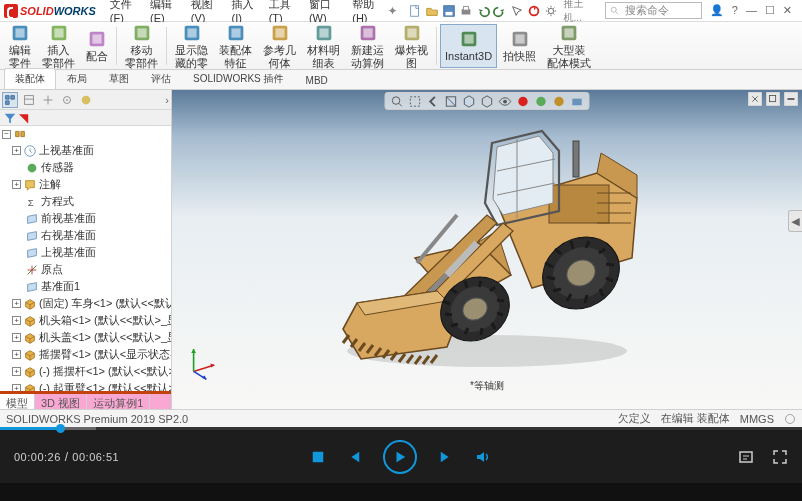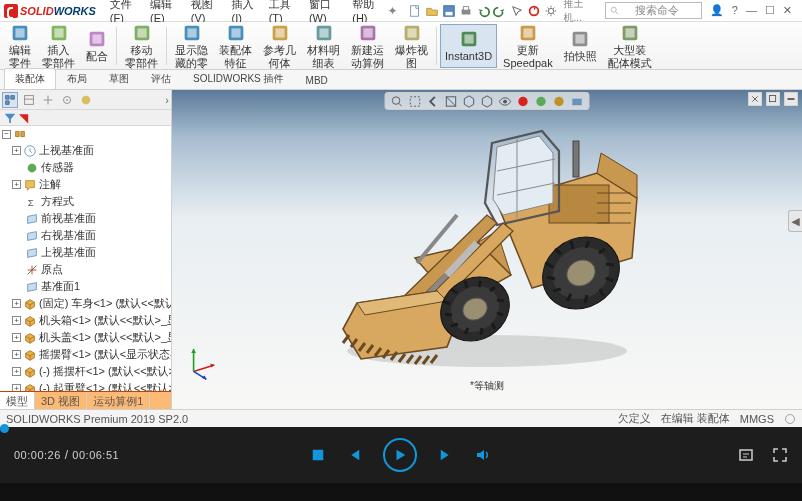--- a/index.html
+++ b/index.html
@@ -30,35 +30,35 @@
 .side-toolbar{height:20px;background:#f0f0f0;border-bottom:1px solid #d8d8d8;display:flex;align-items:center;padding:0 2px;gap:3px}
 .side-toolbar .sb{width:16px;height:16px;display:flex;align-items:center;justify-content:center;cursor:pointer}
 .side-toolbar .sb.active{background:#d8e4f0;border:1px solid #8aa8c8}
 .panel-strip{height:16px;background:#f0f0f0;border-bottom:1px solid #d8d8d8;display:flex;align-items:center;gap:2px;padding:0 3px}
 .panel-strip .pb{width:14px;height:14px}
 .tree{flex:1;overflow-y:auto;overflow-x:hidden;font-size:10px;color:#333}
 .tree-item{display:flex;align-items:center;padding:1px 2px;white-space:nowrap;gap:2px;cursor:pointer}
 .exp{width:9px;height:9px;border:1px solid #888;display:flex;align-items:center;justify-content:center;font-size:8px;line-height:1;color:#444;flex-shrink:0}
 .ind{display:inline-block;flex-shrink:0}
 .tico{width:14px;height:14px;flex-shrink:0;display:inline-flex;align-items:center;justify-content:center}
-.btm-tabs{height:18px;background:#fdba74;border-top:1px solid #c2410c;display:flex;font-size:10px}
+.btm-tabs{height:18px;background:#f9a8d4;border-top:3px solid #c2410c;display:flex;font-size:10px}
 .btab{padding:2px 6px;border-right:1px solid #d0d0d0;cursor:pointer;color:#555}
 .btab.active{background:#fff}
 .viewport{flex:1;position:relative;background:linear-gradient(#5b7a99 0%,#a8bdd0 15%,#e8eef2 40%,#f8f8f6 100%);overflow:hidden}
 .view-toolbar{position:absolute;top:2px;left:50%;transform:translateX(-50%);height:18px;display:flex;align-items:center;gap:3px;background:rgba(245,245,245,0.7);border:1px solid #ccc;border-radius:3px;padding:0 4px}
 .view-toolbar .vb{width:15px;height:15px;cursor:pointer}
 .vt-right{position:absolute;top:2px;right:4px;display:flex;gap:4px}
 .vt-right .vb{width:14px;height:14px;cursor:pointer}
 .collapse-handle{position:absolute;right:0;top:120px;width:14px;height:22px;background:#e8e8e8;border:1px solid #bbb;border-right:none;border-radius:3px 0 0 3px;display:flex;align-items:center;justify-content:center;cursor:pointer}
 .triad{position:absolute;left:12px;bottom:28px;width:40px;height:40px}
 .view-label{position:absolute;left:50%;bottom:16px;transform:translateX(-50%);font-size:10px;color:#333}
 .model-area{position:absolute;left:50%;top:48%;transform:translate(-50%,-50%);width:380px;height:280px}
 .status-bar{height:18px;background:#f4f4f4;border-top:1px solid #d0d0d0;display:flex;align-items:center;padding:0 6px;font-size:10px;color:#555;gap:10px}
 .status-bar .sr{margin-left:auto;display:flex;gap:10px;align-items:center}
-.player{height:56px;background:#1d1d1d;display:flex;flex-direction:row}
+.player{height:56px;background:#1d1d1d;display:flex;flex-direction:column}
 .progress{height:3px;background:#333;position:relative}
 .progress .buf{position:absolute;left:0;top:0;height:100%;width:12%;background:#666}
 .progress .play{position:absolute;left:0;top:0;height:100%;width:7%;background:#1296db}
 .progress .thumb{position:absolute;left:7%;top:-3px;width:9px;height:9px;background:#1296db;border-radius:50%}
 .controls{flex:1;display:flex;align-items:center;padding:0 14px;gap:18px;color:#d0d0d0;font-size:11px}
 .controls .time{font-size:12px;letter-spacing:0.5px}
 .controls .mid{position:absolute;left:50%;transform:translateX(-50%);display:flex;align-items:center;gap:22px}
 .pbtn{cursor:pointer;display:flex;align-items:center;justify-content:center}
 .play-circle{width:34px;height:34px;border:2px solid #1296db;border-radius:50%;display:flex;align-items:center;justify-content:center}
 .controls .right{margin-left:auto;display:flex;gap:18px;align-items:center}
@@ -119,21 +119,21 @@
           <circle cx="8" cy="8" r="3" fill="none" stroke="#666"></circle>
           <path d="M8 2v2M8 12v2M2 8h2M12 8h2M4 4l1.5 1.5M10.5 10.5L12 12M4 12l1.5-1.5M10.5 5.5L12 4" stroke="#666"></path>
         </svg>
     </div>
     <span style="color:#888;margin-left:4px;font-size:10px">推土机...</span>
     <div class="search-box">
       <svg width="10" height="10" viewBox="0 0 16 16">
           <circle cx="6" cy="6" r="4" fill="none" stroke="#999"></circle>
           <path d="M9 9l4 4" stroke="#999"></path>
         </svg>
-      <span style="margin-left:15px">搜索命令</span>
+      <span style="margin-left:5px">搜索命令</span>
     </div>
     <div class="win-ctrl">
       <span>👤</span>
       <span>?</span>
       <span>—</span>
       <span>☐</span>
       <span>✕</span>
     </div>
   </div>
 
@@ -232,29 +232,20 @@
       </div>
       <div class="sep"></div>
       <div class="rbtn selected">
         <div class="ico">
           <svg width="22" height="22" viewBox="0 0 24 24">
             <rect x="4" y="4" width="16" height="16" rx="2" fill="#3a7a3a" opacity="0.85"></rect>
             <rect x="7" y="7" width="10" height="10" fill="#fff" opacity="0.55"></rect>
           </svg>
         </div>
         <span>Instant3D</span>
-      </div>
-      <div class="rbtn">
-        <div class="ico">
-          <svg width="22" height="22" viewBox="0 0 24 24">
-            <rect x="4" y="4" width="16" height="16" rx="2" fill="#c08a2a" opacity="0.85"></rect>
-            <rect x="7" y="7" width="10" height="10" fill="#fff" opacity="0.55"></rect>
-          </svg>
-        </div>
-        <span>更新<br>Speedpak</span>
       </div>
       <div class="rbtn">
         <div class="ico">
           <svg width="22" height="22" viewBox="0 0 24 24">
             <rect x="4" y="4" width="16" height="16" rx="2" fill="#7a7a7a" opacity="0.85"></rect>
             <rect x="7" y="7" width="10" height="10" fill="#fff" opacity="0.55"></rect>
           </svg>
         </div>
         <span>拍快照</span>
       </div>

